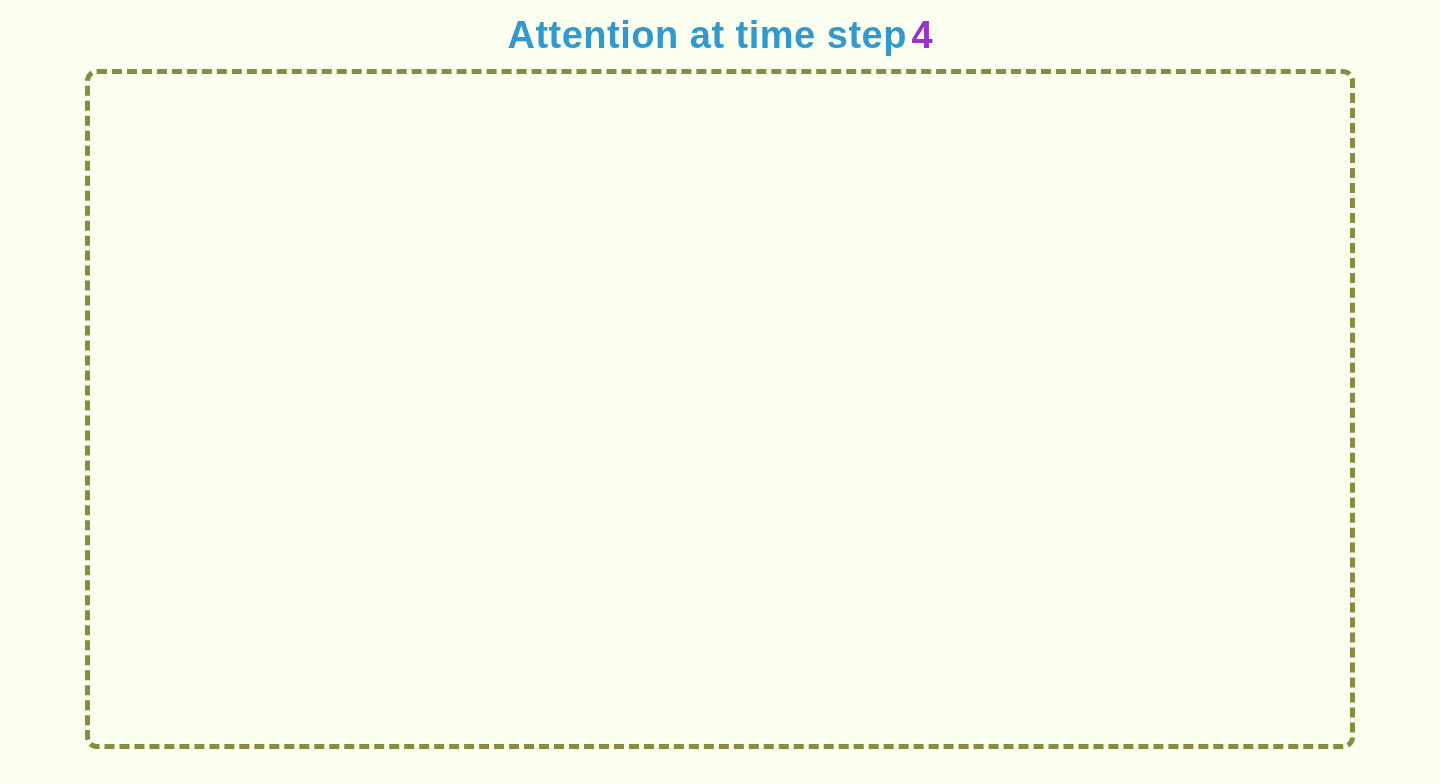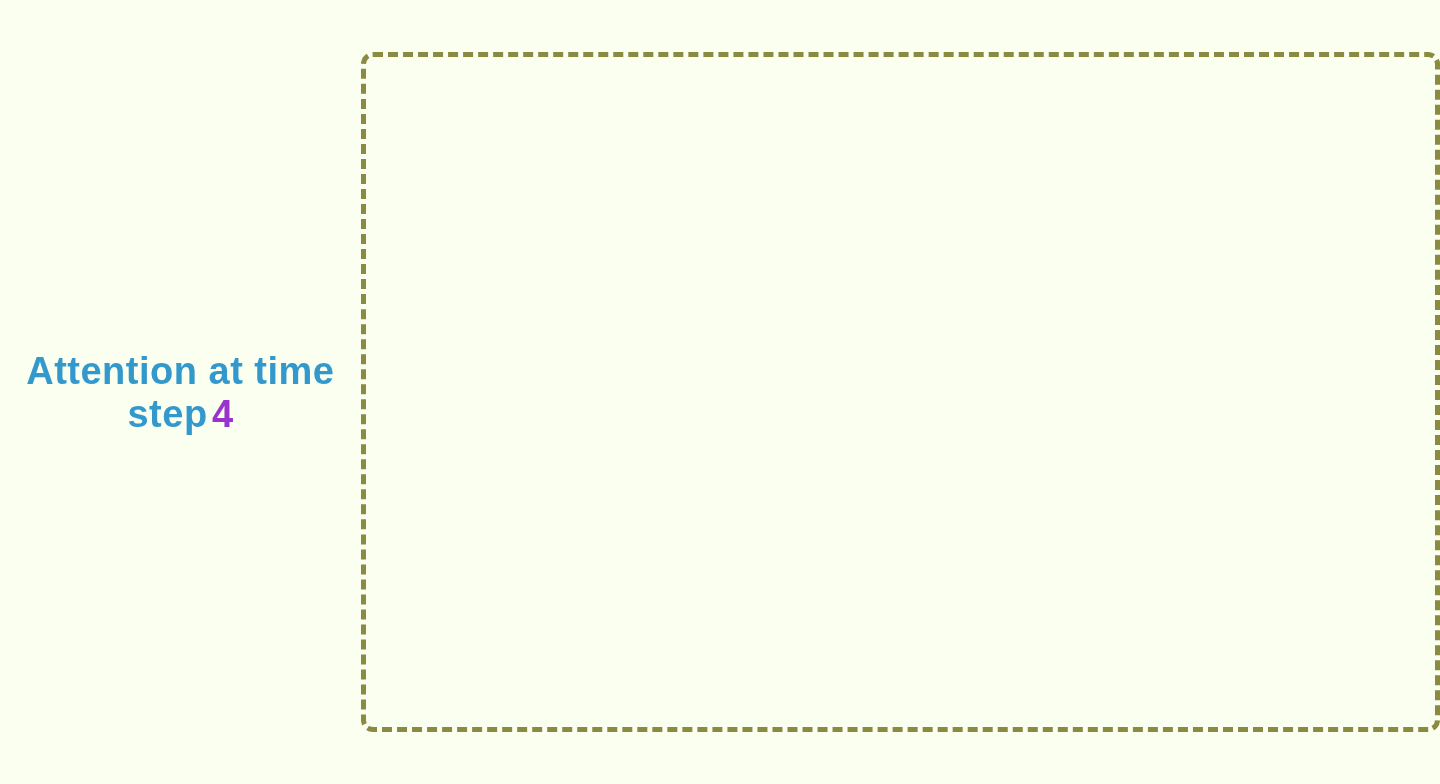--- a/index.html
+++ b/index.html
@@ -15,20 +15,21 @@
       overflow: hidden;
       font-family: Arial, sans-serif;
     }
 
     .page-container {
       width: 1440px;
       height: 784px;
       background-color: #fafff0;
       position: relative;
       display: flex;
+      flex-direction: column;
       align-items: center;
     }
 
     .title-container {
       margin-top: 14px;
       margin-bottom: 12px;
       text-align: center;
     }
 
     .title-text {

